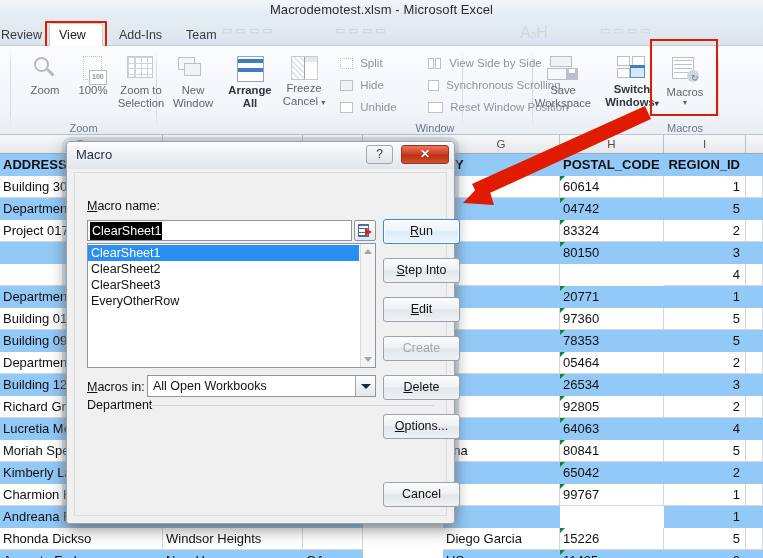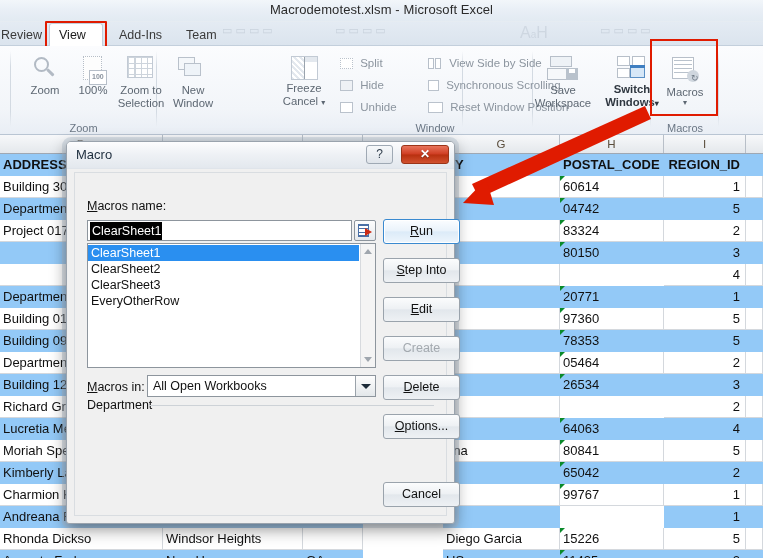--- a/index.html
+++ b/index.html
@@ -306,20 +306,28 @@
 
   <div class="rgroup" style="left:160px;width:558px;">
     <div class="bigbtn" style="left:5px;top:10px;width:56px;">
       <span class="ic ic-win">
         <i style="left:0;top:1px;"></i>
           <i style="left:6px;top:7px;background:#eef3f8;"></i>
       </span>
       <span>New</span><br>
       <span>Window</span>
     </div>
+    <div class="bigbtn dark" style="left:64px;top:10px;width:52px;">
+      <span class="ic ic-arrange">
+        <i style="top:2px;"></i>
+          <i style="top:11px;"></i>
+      </span>
+      <span>Arrange</span><br>
+      <span>All</span>
+    </div>
     <div class="bigbtn" style="left:118px;top:10px;width:52px;">
       <span class="ic ic-freeze">
         <span style="position:absolute;left:0;top:0;width:12px;height:100%;background:repeating-linear-gradient(45deg,#e3e8ee 0 2px,#fff 2px 4px);"></span>
         <span style="position:absolute;left:12px;top:0;width:1px;height:100%;background:#9aa3ad;"></span>
         <span style="position:absolute;left:13px;top:0;right:0;height:5px;background:#e3e8ee;"></span>
       </span>
       <span>Freeze</span><br>
       <span>Cancel</span>
       <span style="font-size:8px;">▾</span>
     </div>
@@ -502,20 +510,21 @@
         <div class="cell" style="left: 443px; width: 117px;"></div>
         <div class="cell" style="left: 560px; width: 104px;"><span class="errflag"></span>26534</div>
         <div class="cell num" style="left: 664px; width: 82px;">3</div>
         <div class="cell" style="left: 746px; width: 17px;"></div>
       </div>
       <div class="gridrow " style="top: 261px;">
         <div class="cell" style="left: 0px; width: 163px;">Richard Grego</div>
         <div class="cell" style="left: 163px; width: 140px;"></div>
         <div class="cell" style="left: 303px; width: 60px;"></div>
         <div class="cell" style="left: 443px; width: 117px;"></div>
+        <div class="cell" style="left: 560px; width: 104px;"><span class="errflag"></span>92805</div>
         <div class="cell num" style="left: 664px; width: 82px;">2</div>
         <div class="cell" style="left: 746px; width: 17px;"></div>
       </div>
       <div class="gridrow band" style="top: 283px;">
         <div class="cell" style="left: 0px; width: 163px;">Lucretia Mene</div>
         <div class="cell" style="left: 163px; width: 140px;"></div>
         <div class="cell" style="left: 303px; width: 60px;"></div>
         <div class="cell" style="left: 443px; width: 117px;"></div>
         <div class="cell" style="left: 560px; width: 104px;"><span class="errflag"></span>64063</div>
         <div class="cell num" style="left: 664px; width: 82px;">4</div>
@@ -586,21 +595,21 @@
 
 <div id="macro-dialog">
   <div id="dlg-titlebar">
     <div id="dlg-title">Macro</div>
     <div class="dlg-btn" id="dlg-help">?</div>
     <div class="dlg-btn" id="dlg-close">✕</div>
   </div>
 
   <div id="dlg-inner">
 
-    <div class="lbl" style="left:12px;top:26px;"><u>M</u><span title="Macro name:">acros name:</span></div>
+    <div class="lbl" style="left:12px;top:26px;"><u>M</u><span title="Macro name:">acro name:</span></div>
 
     <div id="macro-name-input">
       <span>ClearSheet1</span>
     </div>
 
     <div id="range-picker">
       <span class="rp-grid"></span>
         <span class="rp-arrow"></span>
     </div>
 

